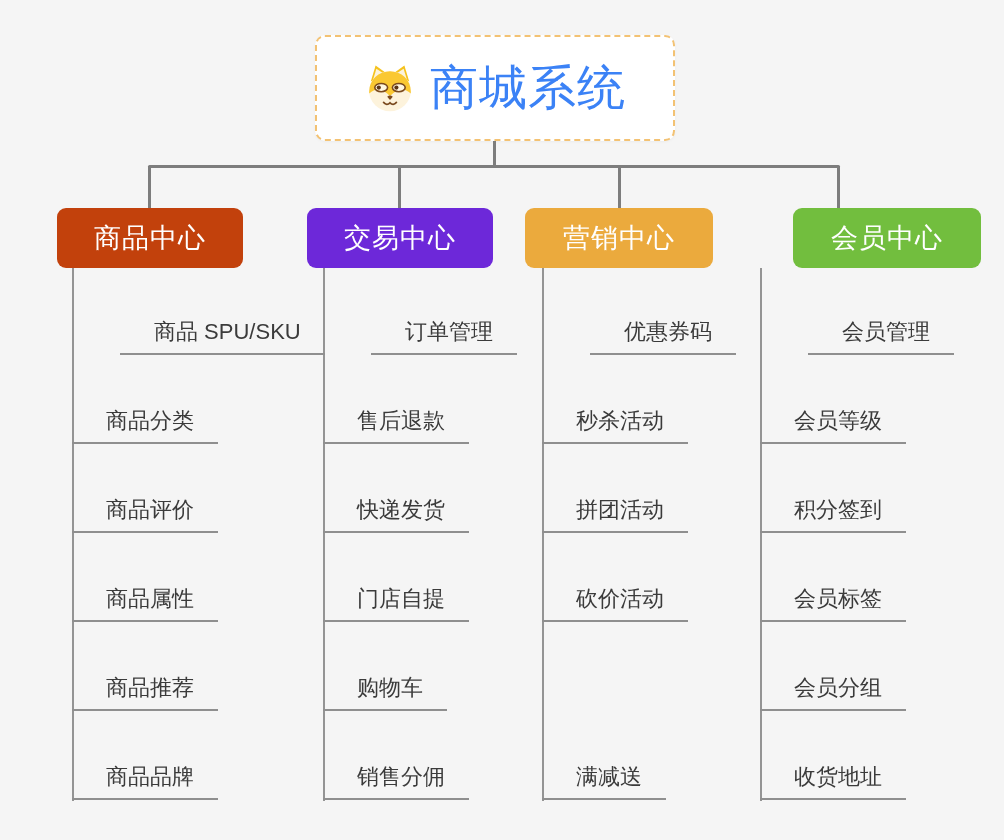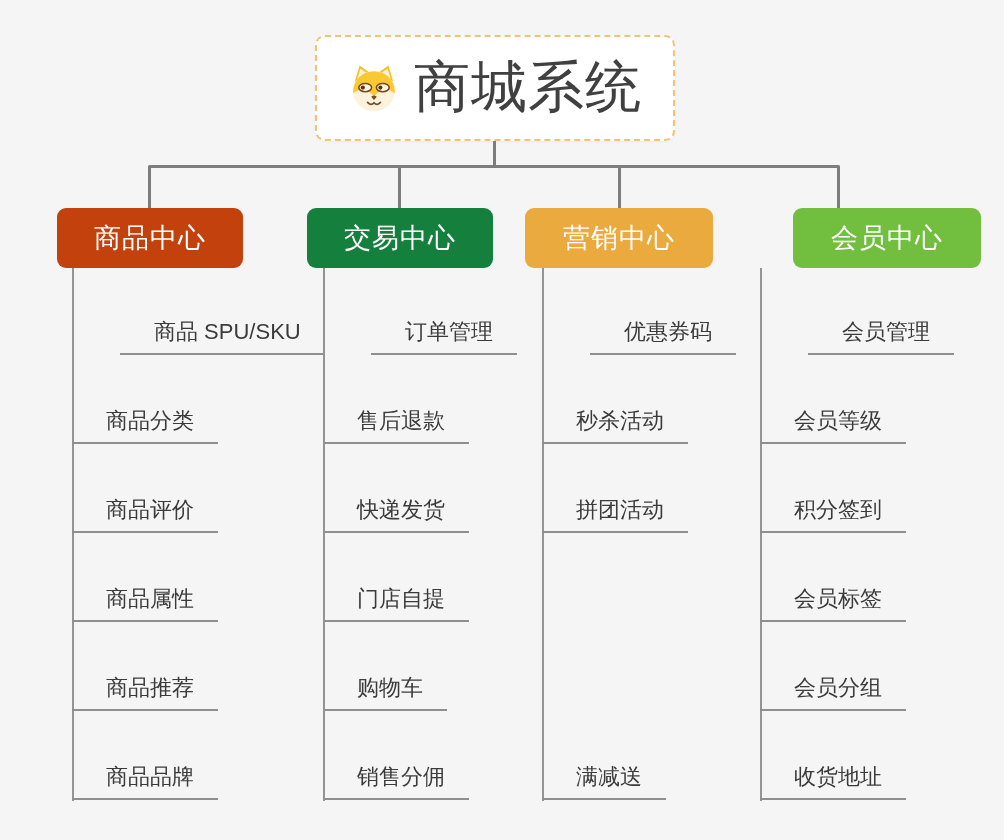--- a/index.html
+++ b/index.html
@@ -19,23 +19,23 @@
     background: #ffffff;
     border: 2px dashed #f3c273;
     border-radius: 10px;
     display: flex;
     align-items: center;
     justify-content: center;
     gap: 14px;
     box-shadow: 0 1px 3px rgba(0,0,0,0.04);
   }
   .root-title {
-    font-size: 56px;
+    font-size: 48px;
     letter-spacing: 1px;
-    color: #404040;
+    color: #3b82f6;
     white-space: nowrap;
   }
   .root-icon { width: 52px; height: 48px; flex: 0 0 auto; }
 
   
   .conn { position: absolute; background: #7d7d7d; }
   .stem  { left: 493px; top: 141px; width: 3px;  height: 25px; }
   .rail  { left: 148px; top: 165px; width: 692px; height: 3px; border-radius: 2px; }
   .drop  { top: 166px; width: 3px; height: 42px; }
   .drop-1 { left: 148px; }
@@ -122,21 +122,21 @@
   </div>
 
   <div class="conn stem"></div>
   <div class="conn rail"></div>
   <div class="conn drop drop-1"></div>
   <div class="conn drop drop-2"></div>
   <div class="conn drop drop-3"></div>
   <div class="conn drop drop-4"></div>
 
   <div class="branch-header bh-1" style="background-color: #c2410c;">商品中心</div>
-  <div class="branch-header bh-2" style="background-color: #15803d;">交易中心</div>
+  <div class="branch-header bh-2" style="background-color: #6d28d9;">交易中心</div>
   <div class="branch-header bh-3" style="background-color: rgb(235, 170, 61);">营销中心</div>
   <div class="branch-header bh-4" style="background-color: rgb(114, 190, 62); margin-left: 48px;">会员中心</div>
 
   <div class="spine sp-1"></div>
   <div class="spine sp-2"></div>
   <div class="spine sp-3"></div>
   <div class="spine sp-4"></div>
 
   <div class="item c1 r0">商品 SPU/SKU</div>
   <div class="item c1 r1">商品分类</div>
@@ -148,20 +148,21 @@
   <div class="item c2 r0">订单管理</div>
   <div class="item c2 r1">售后退款</div>
   <div class="item c2 r2">快递发货</div>
   <div class="item c2 r3">门店自提</div>
   <div class="item c2 r4">购物车</div>
   <div class="item c2 r5">销售分佣</div>
 
   <div class="item c3 r0">优惠券码</div>
   <div class="item c3 r1">秒杀活动</div>
   <div class="item c3 r2">拼团活动</div>
+  <div class="item c3 r3">砍价活动</div>
   <div class="item c3 r5">满减送</div>
 
   <div class="item c4 r0">会员管理</div>
   <div class="item c4 r1">会员等级</div>
   <div class="item c4 r2">积分签到</div>
   <div class="item c4 r3">会员标签</div>
   <div class="item c4 r4">会员分组</div>
   <div class="item c4 r5">收货地址</div>
 
 </div>

